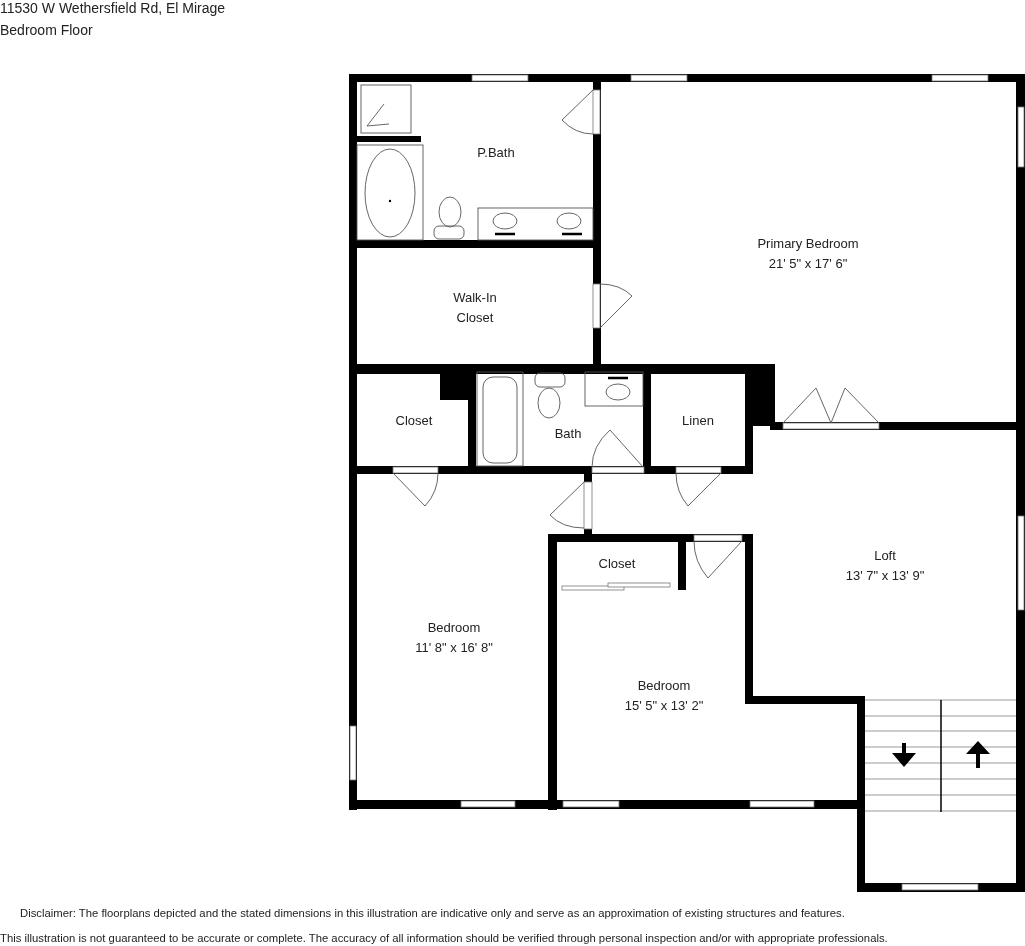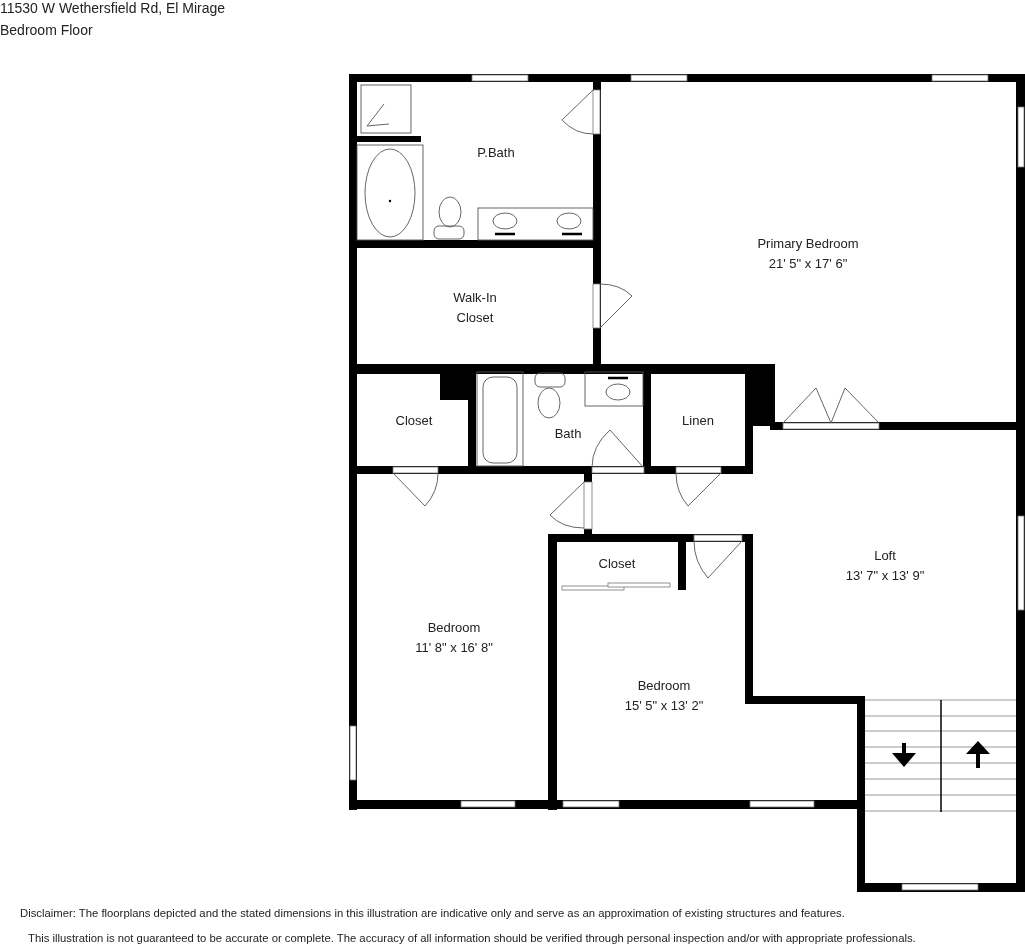--- a/index.html
+++ b/index.html
@@ -3,21 +3,21 @@
   <meta charset="utf-8">
   <style>
     html, body { margin: 0; padding: 0; background: #ffffff; }
     body { width: 1025px; height: 946px; position: relative; overflow: hidden;
            font-family: "Liberation Sans", sans-serif; color: #222; }
     .hdr { position: absolute; left: 0; font-size: 14px; color: #222; white-space: nowrap; }
     #addr { top: 0px; }
     #floor { top: 22px; }
     .disc { position: absolute; left: 0; font-size: 11.3px; color: #222; white-space: nowrap; }
     #disc1 { top: 907px; margin-left: 20px; }
-    #disc2 { top: 932px; margin-left: 28px; }
+    #disc2 { top: 932px; }
     svg { position: absolute; left: 0; top: 0; }
     .lbl { font-family: "Liberation Sans", sans-serif; font-size: 13px; fill: #222; text-anchor: middle; }
     .wall { fill: #000; }
     .win { fill: #fff; stroke: #777; stroke-width: 0.8; }
     .thin { fill: none; stroke: #555; stroke-width: 0.9; }
     .stair { stroke: #999; stroke-width: 1; }
   </style>
 </head>
 <body>
 

